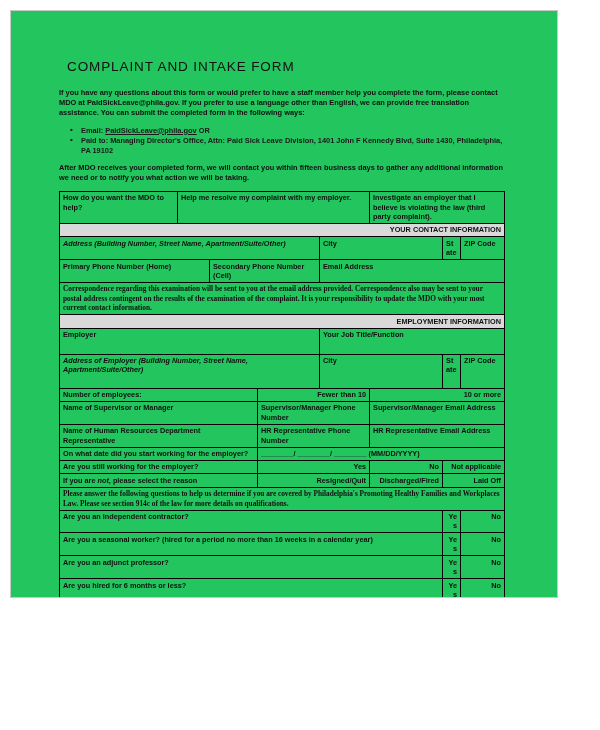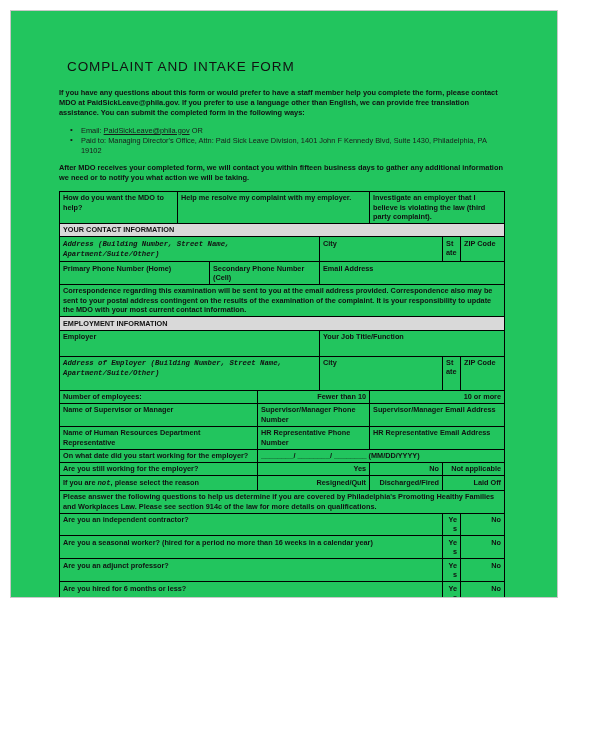--- a/index.html
+++ b/index.html
@@ -38,21 +38,21 @@
     text-align:left;
   }
   ul.ways{
     margin:0 0 7px 0;
     padding-left:22px;
     list-style:none;
   }
   ul.ways li{
     font-size:7.4px;
     line-height:10.2px;
-    font-weight:normal;
+    font-weight:bold;
     position:relative;
     margin-bottom:0px;
   }
   ul.ways li:before{
     content:"\2022";
     position:absolute;left:-11px;top:-1px;
     font-size:8px;
   }
   .link{text-decoration:underline;}
   table.form{
@@ -68,27 +68,28 @@
     font-weight:bold;
     padding:1.5px 3px 1.5px 3px;
     vertical-align:top;
     color:#111;
     word-wrap:break-word;
   }
   td.band{
     background:#d9d9d9;
     font-weight:bold;
     padding:1.5px 3px;
+    text-align:right;
   }
   td.tall{height:22px;}
   td.tall2{height:30px;}
   td.mid{height:15px;}
   td.ctr{text-align:right;}
-  td.note{line-height:9.8px;padding:2px 3px 2.5px 3px;}
-  .ital{font-style:italic;font-family:Liberation Mono, monospace;}
+  td.note{line-height:9.8px;padding:2px 3px 2.5px 3px;font-family:Liberation Serif, serif;}
+  .ital{font-style:italic;}
   .dateline{letter-spacing:0px;}
 </style>
 </head>
 <body>
 
 <div class="page">
   <div class="inner">
 
     <h1 class="doc-title">COMPLAINT AND INTAKE FORM</h1>
 

